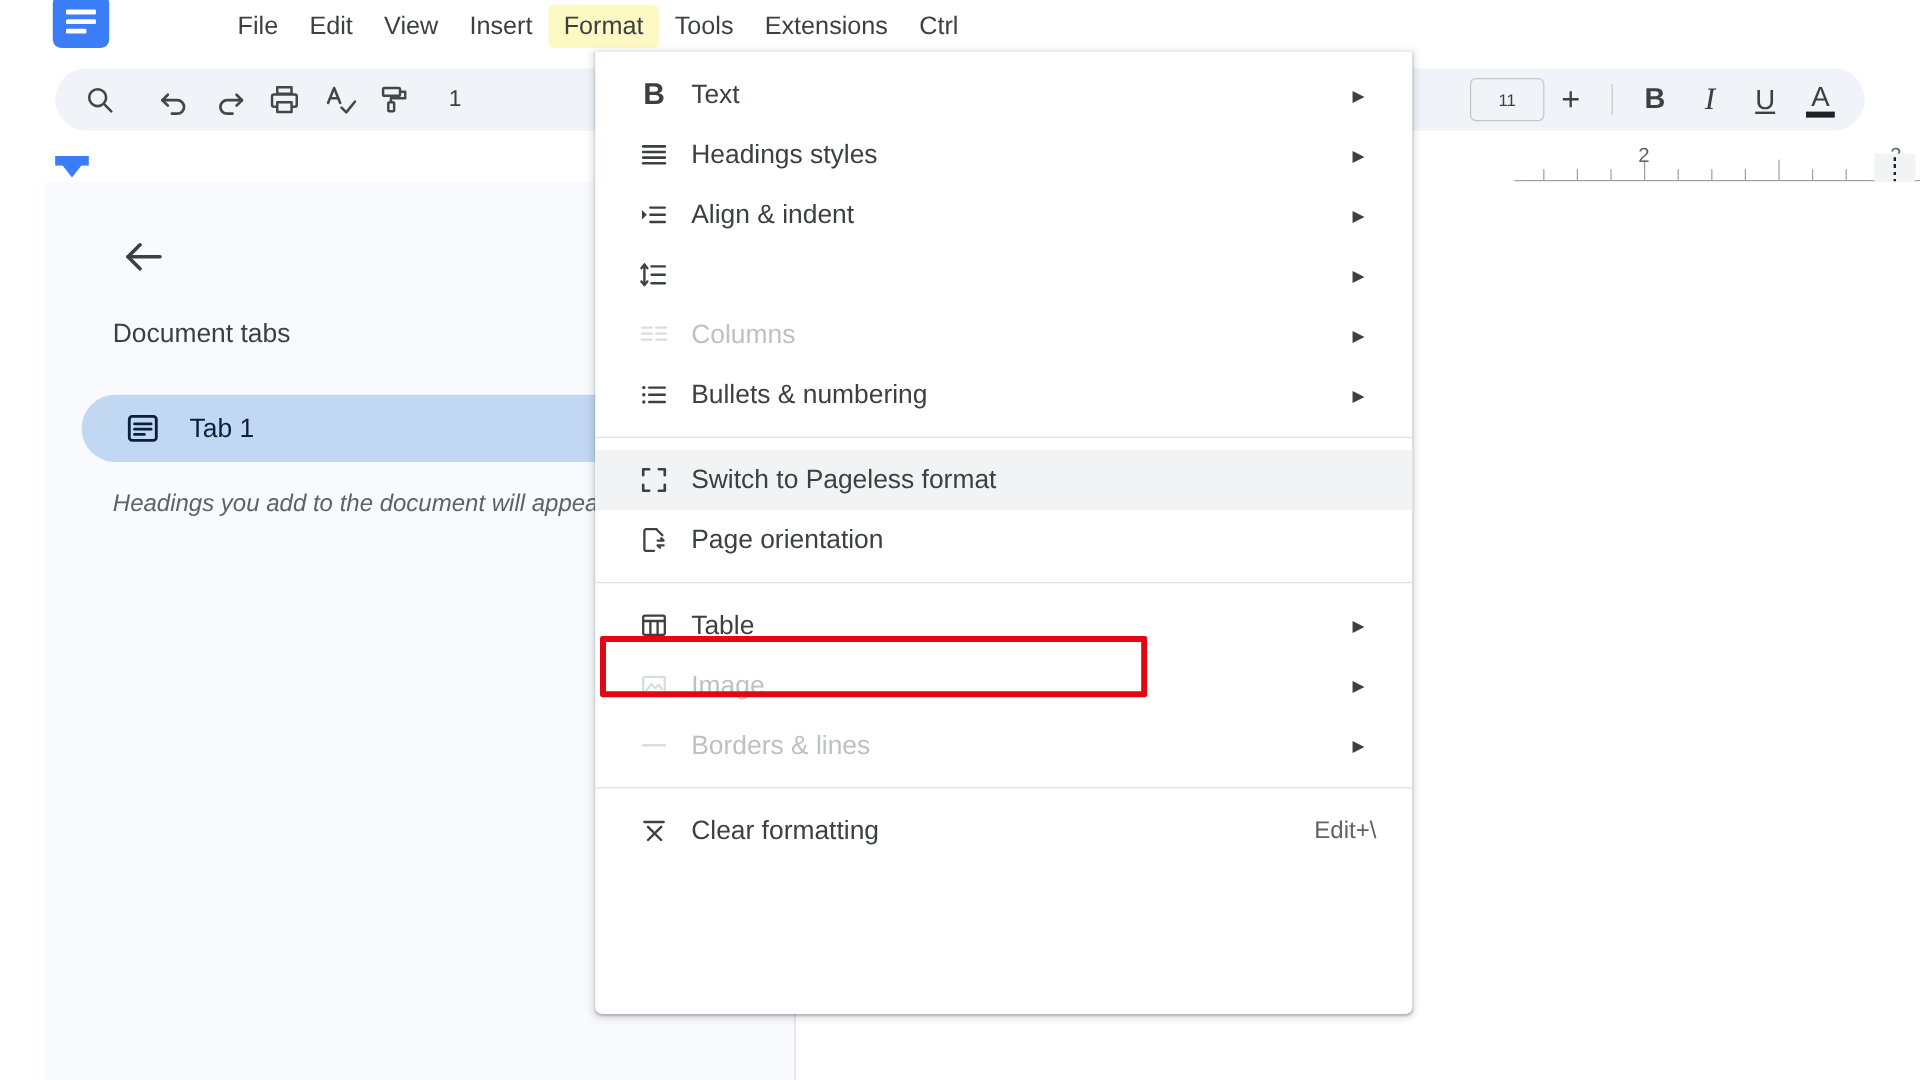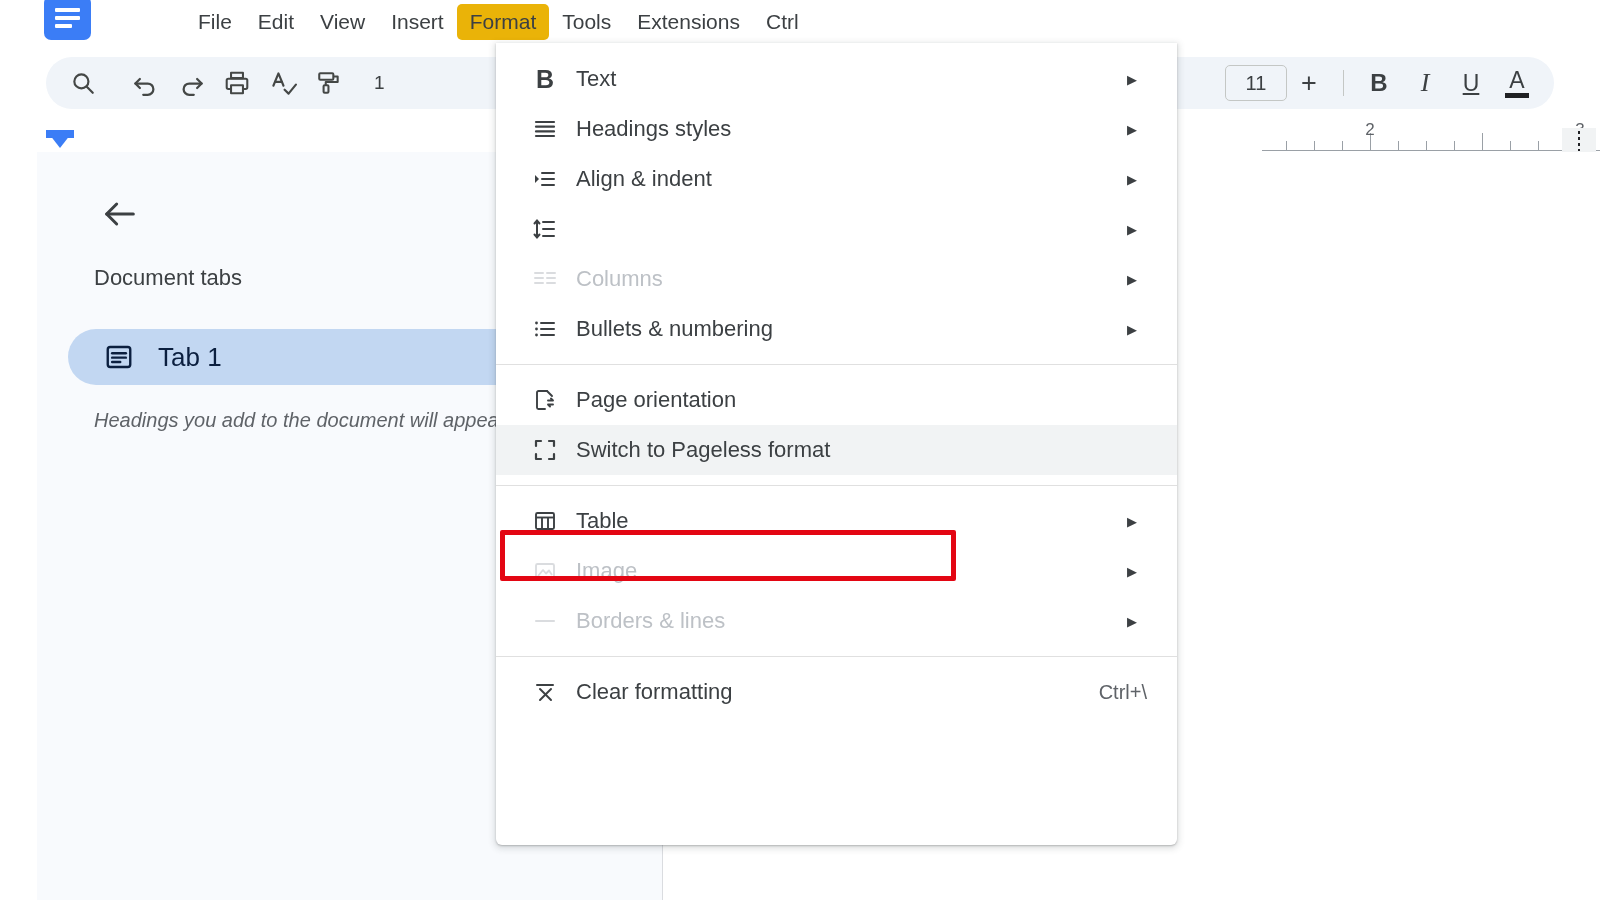--- a/index.html
+++ b/index.html
@@ -26,40 +26,40 @@
   .docs-logo span { display:block; height: 4px; background:#ffffff; border-radius:1px; }
   .docs-logo span:nth-child(1){ width:25px; }
   .docs-logo span:nth-child(2){ width:25px; }
   .docs-logo span:nth-child(3){ width:17px; margin-right:8px; }
 
   .menu-items { position: absolute; left: 185px; top: 0; height: 44px; display: flex; align-items: center; }
   .menu-item {
     font-size: 21px; color: #3c4043; padding: 5px 13px;
     border-radius: 5px; cursor: default; line-height: 26px;
   }
-  .menu-item.active { background: #eab308; }
+  .menu-item.active { background: #fef9c3; }
 
   
   .toolbar {
     position: absolute; left: 46px; top: 57px;
     height: 52px; background: #f0f4f9; border-radius: 26px;
     display: flex; align-items: center; padding: 0 14px;
     width: 1508px;
   }
   .tb-btn {
     width: 46px; height: 46px; border-radius: 50%;
     display: flex; align-items: center; justify-content: center;
     color: #444746; flex: 0 0 auto;
   }
   .tb-gap { width: 16px; flex: 0 0 auto; }
   .zoom-val { font-size: 19px; color: #3c4043; padding: 0 6px; }
   .fontsize-box {
     width: 62px; height: 36px; border: 1px solid #c4c7c5; border-radius: 5px;
     display: flex; align-items: center; justify-content: center;
-    font-size: 20px; color: #3c4043; background: #f0f4f9;
+    font-size: 14px; color: #3c4043; background: #f0f4f9;
   }
   .plus-btn { font-size: 27px; color: #3c4043; width: 44px; text-align: center; }
   .tb-sep { width: 1px; height: 26px; background: #c4c7c5; margin: 0 12px; flex: 0 0 auto; }
   .tb-text { font-size: 24px; font-weight: 700; color: #3c4043; }
   .tb-text.italic { font-style: italic; font-family: "Liberation Serif", serif; font-weight: 400; font-size: 26px; }
   .tb-text.under { text-decoration: underline; font-weight: 400; font-size: 23px; }
   .tb-colorA {
     display:flex; flex-direction:column; align-items:center; justify-content:center;
   }
   .tb-colorA .glyph { font-size: 23px; color:#3c4043; line-height: 22px; }
@@ -101,21 +101,21 @@
   }
   .tabs-heading {
     position: absolute; left: 57px; top: 113px;
     font-size: 22px; color: #3c4043; font-weight: 500;
   }
   .tab-pill {
     position: absolute; left: 31px; top: 177px; width: 600px; height: 56px;
     background: #c2d7f2; border-radius: 28px 0 0 28px;
     display: flex; align-items: center; padding-left: 36px; gap: 24px;
   }
-  .tab-pill .label { font-size: 26px; color: #0b1f3f; font-weight: 500; }
+  .tab-pill .label { font-size: 22px; color: #0b1f3f; font-weight: 500; }
   .tab-hint {
     position: absolute; left: 57px; top: 252px; width: 600px;
     font-size: 20px; color: #5f6368; font-style: italic; line-height: 33px;
   }
 
   
   .page-area { position:absolute; left: 663px; top: 152px; width: 937px; height: 748px; background:#ffffff; }
   .page-white { position:absolute; left: 0px; top: 0px; width: 937px; height: 748px; background:#ffffff; }
 
   
@@ -360,44 +360,44 @@
         </svg>
       </span>
       <span class="mlabel">Bullets &amp; numbering</span>
       <span class="marrow">▶</span>
     </div>
 
     <div class="msep"></div>
 
 
 
+    <div class="mrow hover">
+      <span class="micon">
+        <svg width="24" height="24" viewBox="0 0 24 24" fill="none" stroke="currentColor" stroke-width="2.2" stroke-linecap="round" stroke-linejoin="round">
+          <polyline points="3,8 3,3 8,3"></polyline>
+            <polyline points="16,3 21,3 21,8"></polyline>
+          <polyline points="21,16 21,21 16,21"></polyline>
+            <polyline points="8,21 3,21 3,16"></polyline>
+        </svg>
+      </span>
+      <span class="mlabel">Switch to Pageless format</span>
+    </div>
+
     <div class="mrow">
       <span class="micon">
         <svg width="24" height="24" viewBox="0 0 24 24" fill="none" stroke="currentColor" stroke-width="1.9" stroke-linecap="round" stroke-linejoin="round">
           <path d="M14 3H5.5A1.5 1.5 0 0 0 4 4.5v15A1.5 1.5 0 0 0 5.5 21H12"></path>
           <path d="M14 3l5 5"></path>
           <path d="M15 12.5h5l-2-2"></path>
             <path d="M20 16.5h-5l2 2"></path>
         </svg>
       </span>
       <span class="mlabel">Page orientation</span>
     </div>
 
-    <div class="mrow hover">
-      <span class="micon">
-        <svg width="24" height="24" viewBox="0 0 24 24" fill="none" stroke="currentColor" stroke-width="2.2" stroke-linecap="round" stroke-linejoin="round">
-          <polyline points="3,8 3,3 8,3"></polyline>
-            <polyline points="16,3 21,3 21,8"></polyline>
-          <polyline points="21,16 21,21 16,21"></polyline>
-            <polyline points="8,21 3,21 3,16"></polyline>
-        </svg>
-      </span>
-      <span class="mlabel">Switch to Pageless format</span>
-    </div>
-
     <div class="msep"></div>
 
     <div class="mrow">
       <span class="micon">
         <svg width="24" height="24" viewBox="0 0 24 24" fill="none" stroke="currentColor" stroke-width="1.9">
           <rect x="3" y="4" width="18" height="16" rx="1.5"></rect>
           <line x1="3" y1="8.5" x2="21" y2="8.5"></line>
           <line x1="9" y1="8.5" x2="9" y2="20"></line>
             <line x1="15" y1="8.5" x2="15" y2="20"></line>
         </svg>
@@ -431,19 +431,19 @@
 
     <div class="mrow">
       <span class="micon">
         <svg width="24" height="24" viewBox="0 0 24 24" stroke="currentColor" stroke-width="2" stroke-linecap="round" fill="none">
           <line x1="4" y1="5" x2="20" y2="5"></line>
           <line x1="7" y1="9" x2="18" y2="20"></line>
             <line x1="18" y1="9" x2="7" y2="20"></line>
         </svg>
       </span>
       <span class="mlabel">Clear formatting</span>
-      <span class="mshort">Ctrl+\</span>
+      <span class="mshort">Edit+\</span>
     </div>
   </div>
 
   <div class="redbox"></div>
 
 </div>
 
 </body></html>

